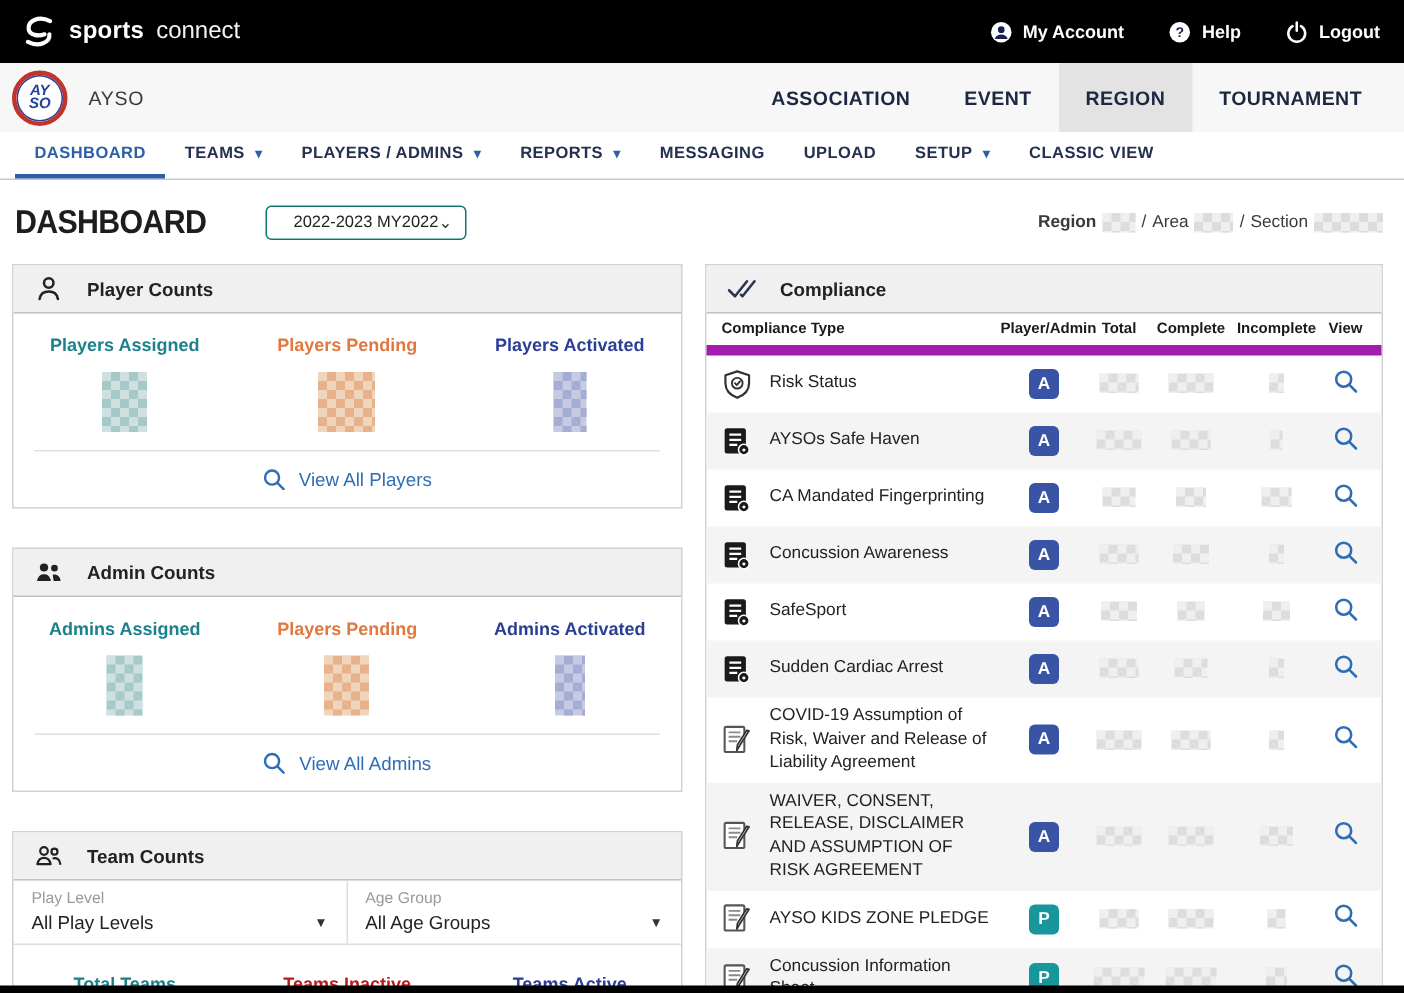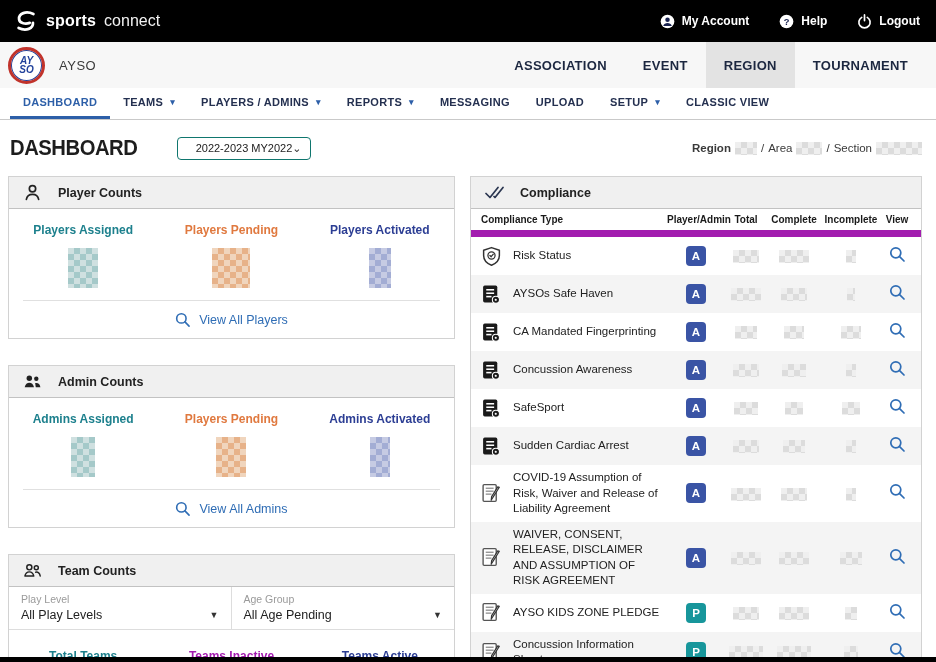--- a/index.html
+++ b/index.html
@@ -278,31 +278,31 @@
           <div class="filter-cell">
             <div class="filter-label">Play Level</div>
             <div class="filter-value">
                 <span>All Play Levels</span>
                 <span class="caret">▼</span>
               </div>
           </div>
           <div class="filter-cell">
             <div class="filter-label">Age Group</div>
             <div class="filter-value">
-                <span>All Age Pending</span>
+                <span>All Age Groups</span>
                 <span class="caret">▼</span>
               </div>
           </div>
         </div>
         <div class="team-stats">
           <div class="stat">
               <div class="stat-label" style="color: rgb(29, 128, 141);">Total Teams</div>
             </div>
           <div class="stat">
-              <div class="stat-label" style="color: #a21caf;">Teams Inactive</div>
+              <div class="stat-label" style="color: #b91c1c;">Teams Inactive</div>
             </div>
           <div class="stat">
               <div class="stat-label" style="color: rgb(44, 62, 148);">Teams Active</div>
             </div>
         </div>
       </div>
     </div>
 
     <div class="col-right">
       <div class="panel">

